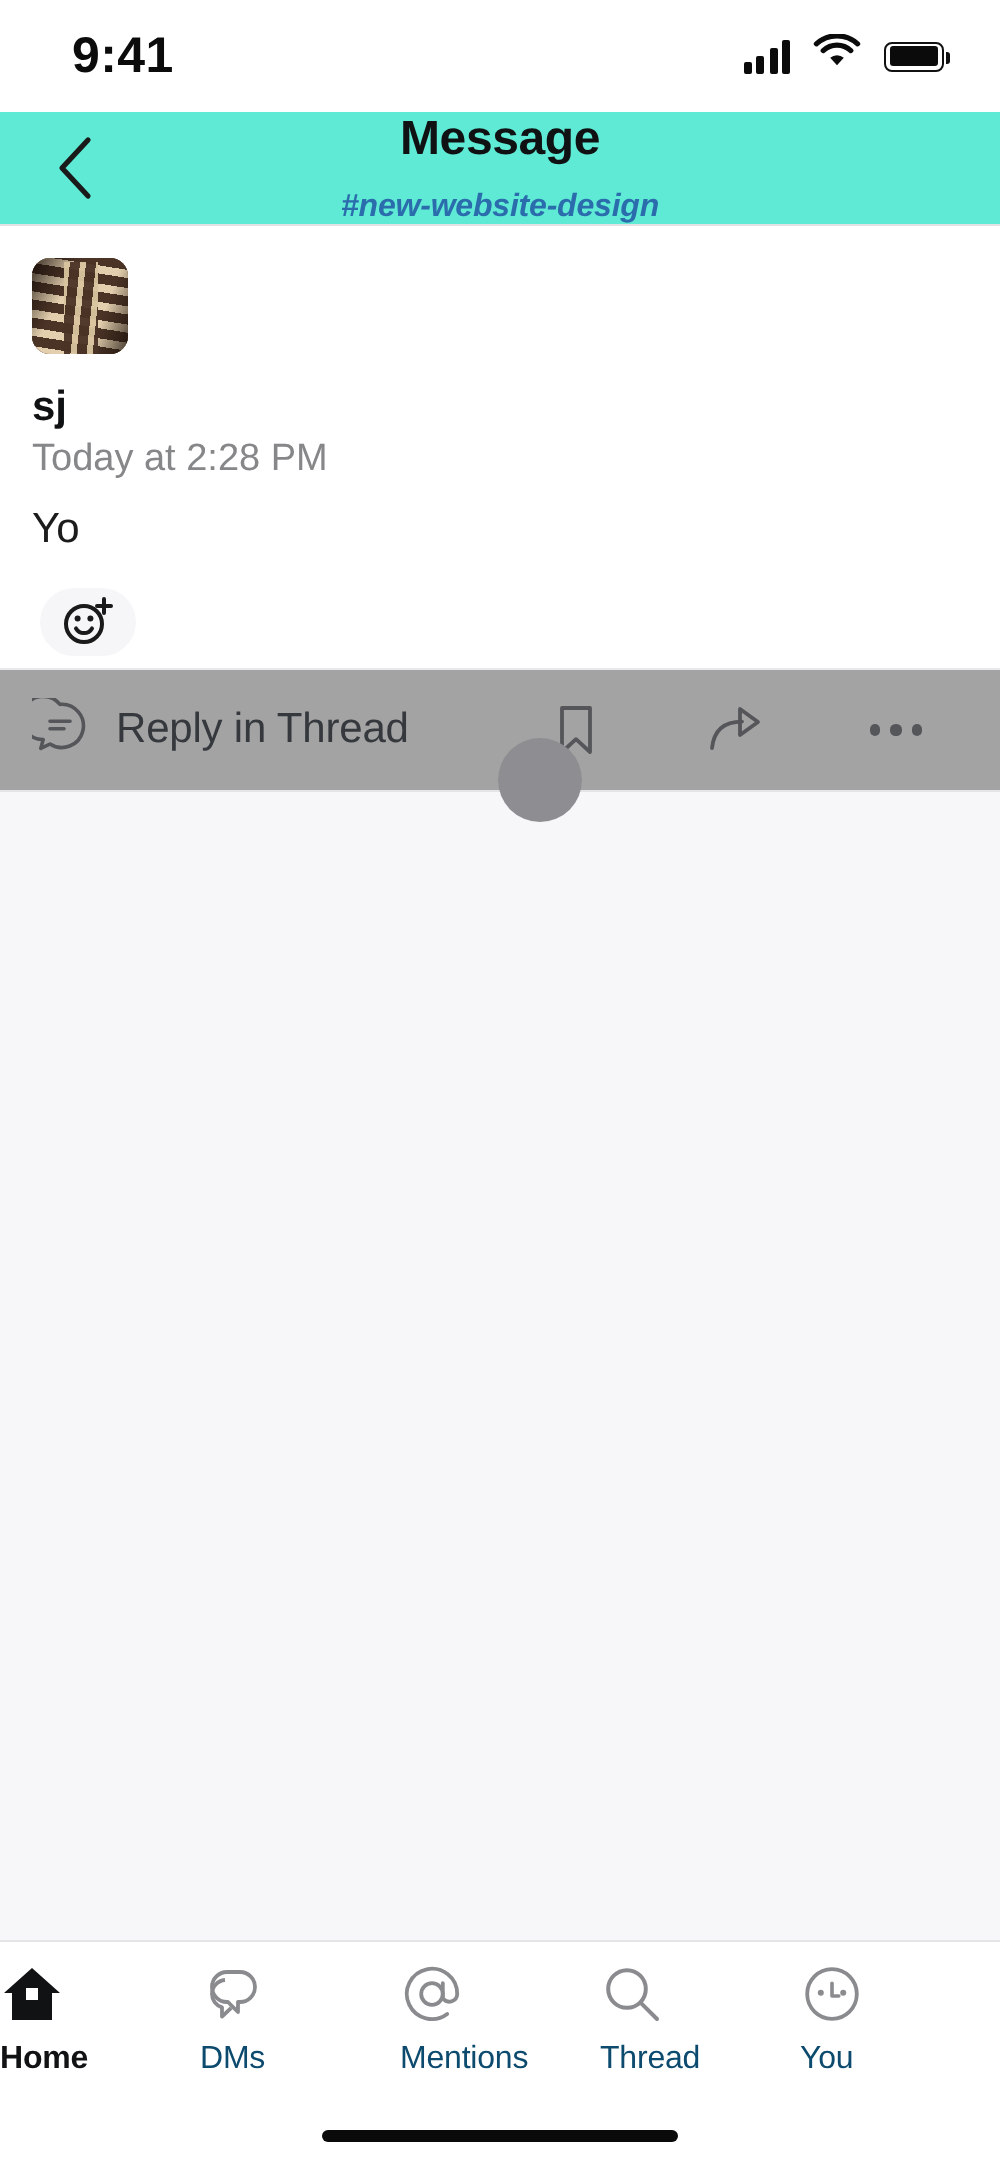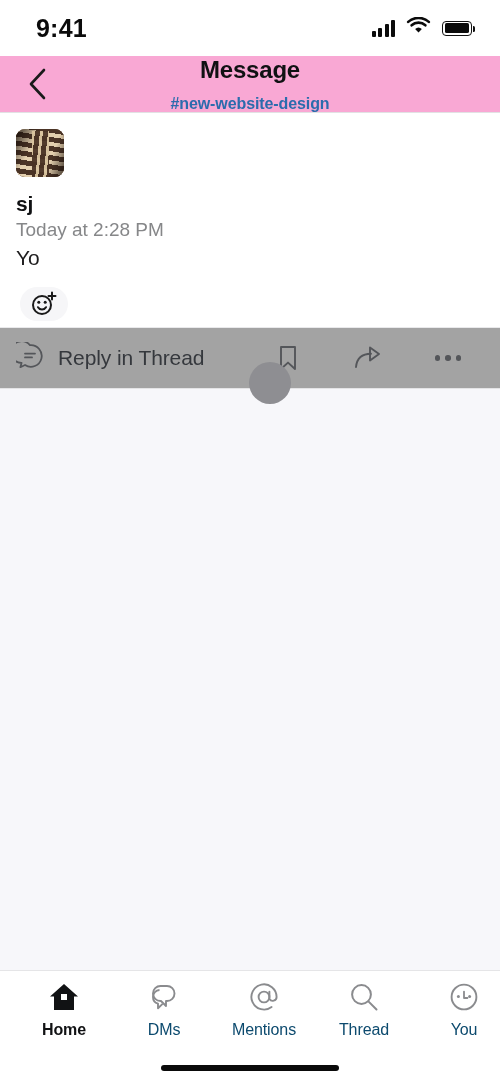--- a/index.html
+++ b/index.html
@@ -43,36 +43,36 @@
     width:2.4px; height:6px; background:#111; border-radius:0 1.5px 1.5px 0;
   }
   .batt span{ display:block; width:100%; height:100%; background:#0b0b0b; border-radius:1.6px; }
 
   
   .header {
     flex:0 0 57px; height:57px;
     position:relative;
     display:flex; align-items:center; justify-content:center;
     border-bottom:1px solid #e2e2e4;
-    background:#f9a8d4;
+    background:#5eead4;
   }
   .back-btn {
     position:absolute; left:16px; top:50%; transform:translateY(-50%);
     width:44px; height:44px;
     display:flex; align-items:center; justify-content:center;
     cursor:pointer;
   }
   .header-titles { text-align:center; line-height:1; }
   .header-title {
     font-size:24px; font-weight:700; color:#101113;
     letter-spacing:-0.2px; line-height:28px;
   }
   .header-sub {
     font-size:16px; font-weight:700; color:#2b6cad;
-    margin-top:10px; line-height:19px; letter-spacing:-0.1px;
+    margin-top:10px; line-height:19px; letter-spacing:-0.1px;font-style:italic;
   }
 
   
   .message-block {
     flex:0 0 auto;
     padding:16px 16px 6px 16px;
     background:#ffffff;
   }
   .msg-head { display:flex; align-items:flex-start; gap:14px;flex-direction:column; }
   .avatar {
@@ -97,21 +97,21 @@
   .msg-meta { display:flex; flex-direction:column; justify-content:center; padding-top:1px; }
   .msg-author {
     font-size:21px; font-weight:700; color:#101113;
     line-height:24px; letter-spacing:-0.1px;
   }
   .msg-time {
     font-size:19px; color:#868789; margin-top:3px; line-height:22px;text-align:center;
   }
   .msg-text {
     font-size:21px; color:#1d1c1d; line-height:26px;
-    margin-top:4px; padding-left:0px;
+    margin-top:11px; padding-left:0px;
   }
   .reaction-row { margin-top:16px; padding-left:4px; }
   .add-reaction {
     width:48px; height:34px;
     display:flex; align-items:center; justify-content:center;
     background:#f6f6f8; border-radius:17px;
     cursor:pointer;
   }
 
   
@@ -156,23 +156,22 @@
   
   .bottom-nav {
     flex:0 0 85px; height:85px;
     display:flex; align-items:flex-start;
     border-top:1px solid #e5e5e7;
     background:#ffffff;
     padding-top:10px;
   }
   .nav-item {
     flex:1 1 20%;
-    display:flex; flex-direction:column; align-items:center; gap:8px;
+    display:flex; flex-direction:column; align-items:flex-start; gap:8px;
     cursor:pointer;
-    padding-left:28px;
   }
   .nav-icon { height:32px; display:flex; align-items:center; justify-content:center; }
   .nav-label { font-size:16px; color:#0c4a6e; letter-spacing:-0.1px; }
   .nav-item.active .nav-label { color:#111214; font-weight:700; }
 
   .home-indicator-wrap {
     flex:0 0 25px; height:25px;
     display:flex; align-items:center; justify-content:center;
     background:#ffffff;
   }

